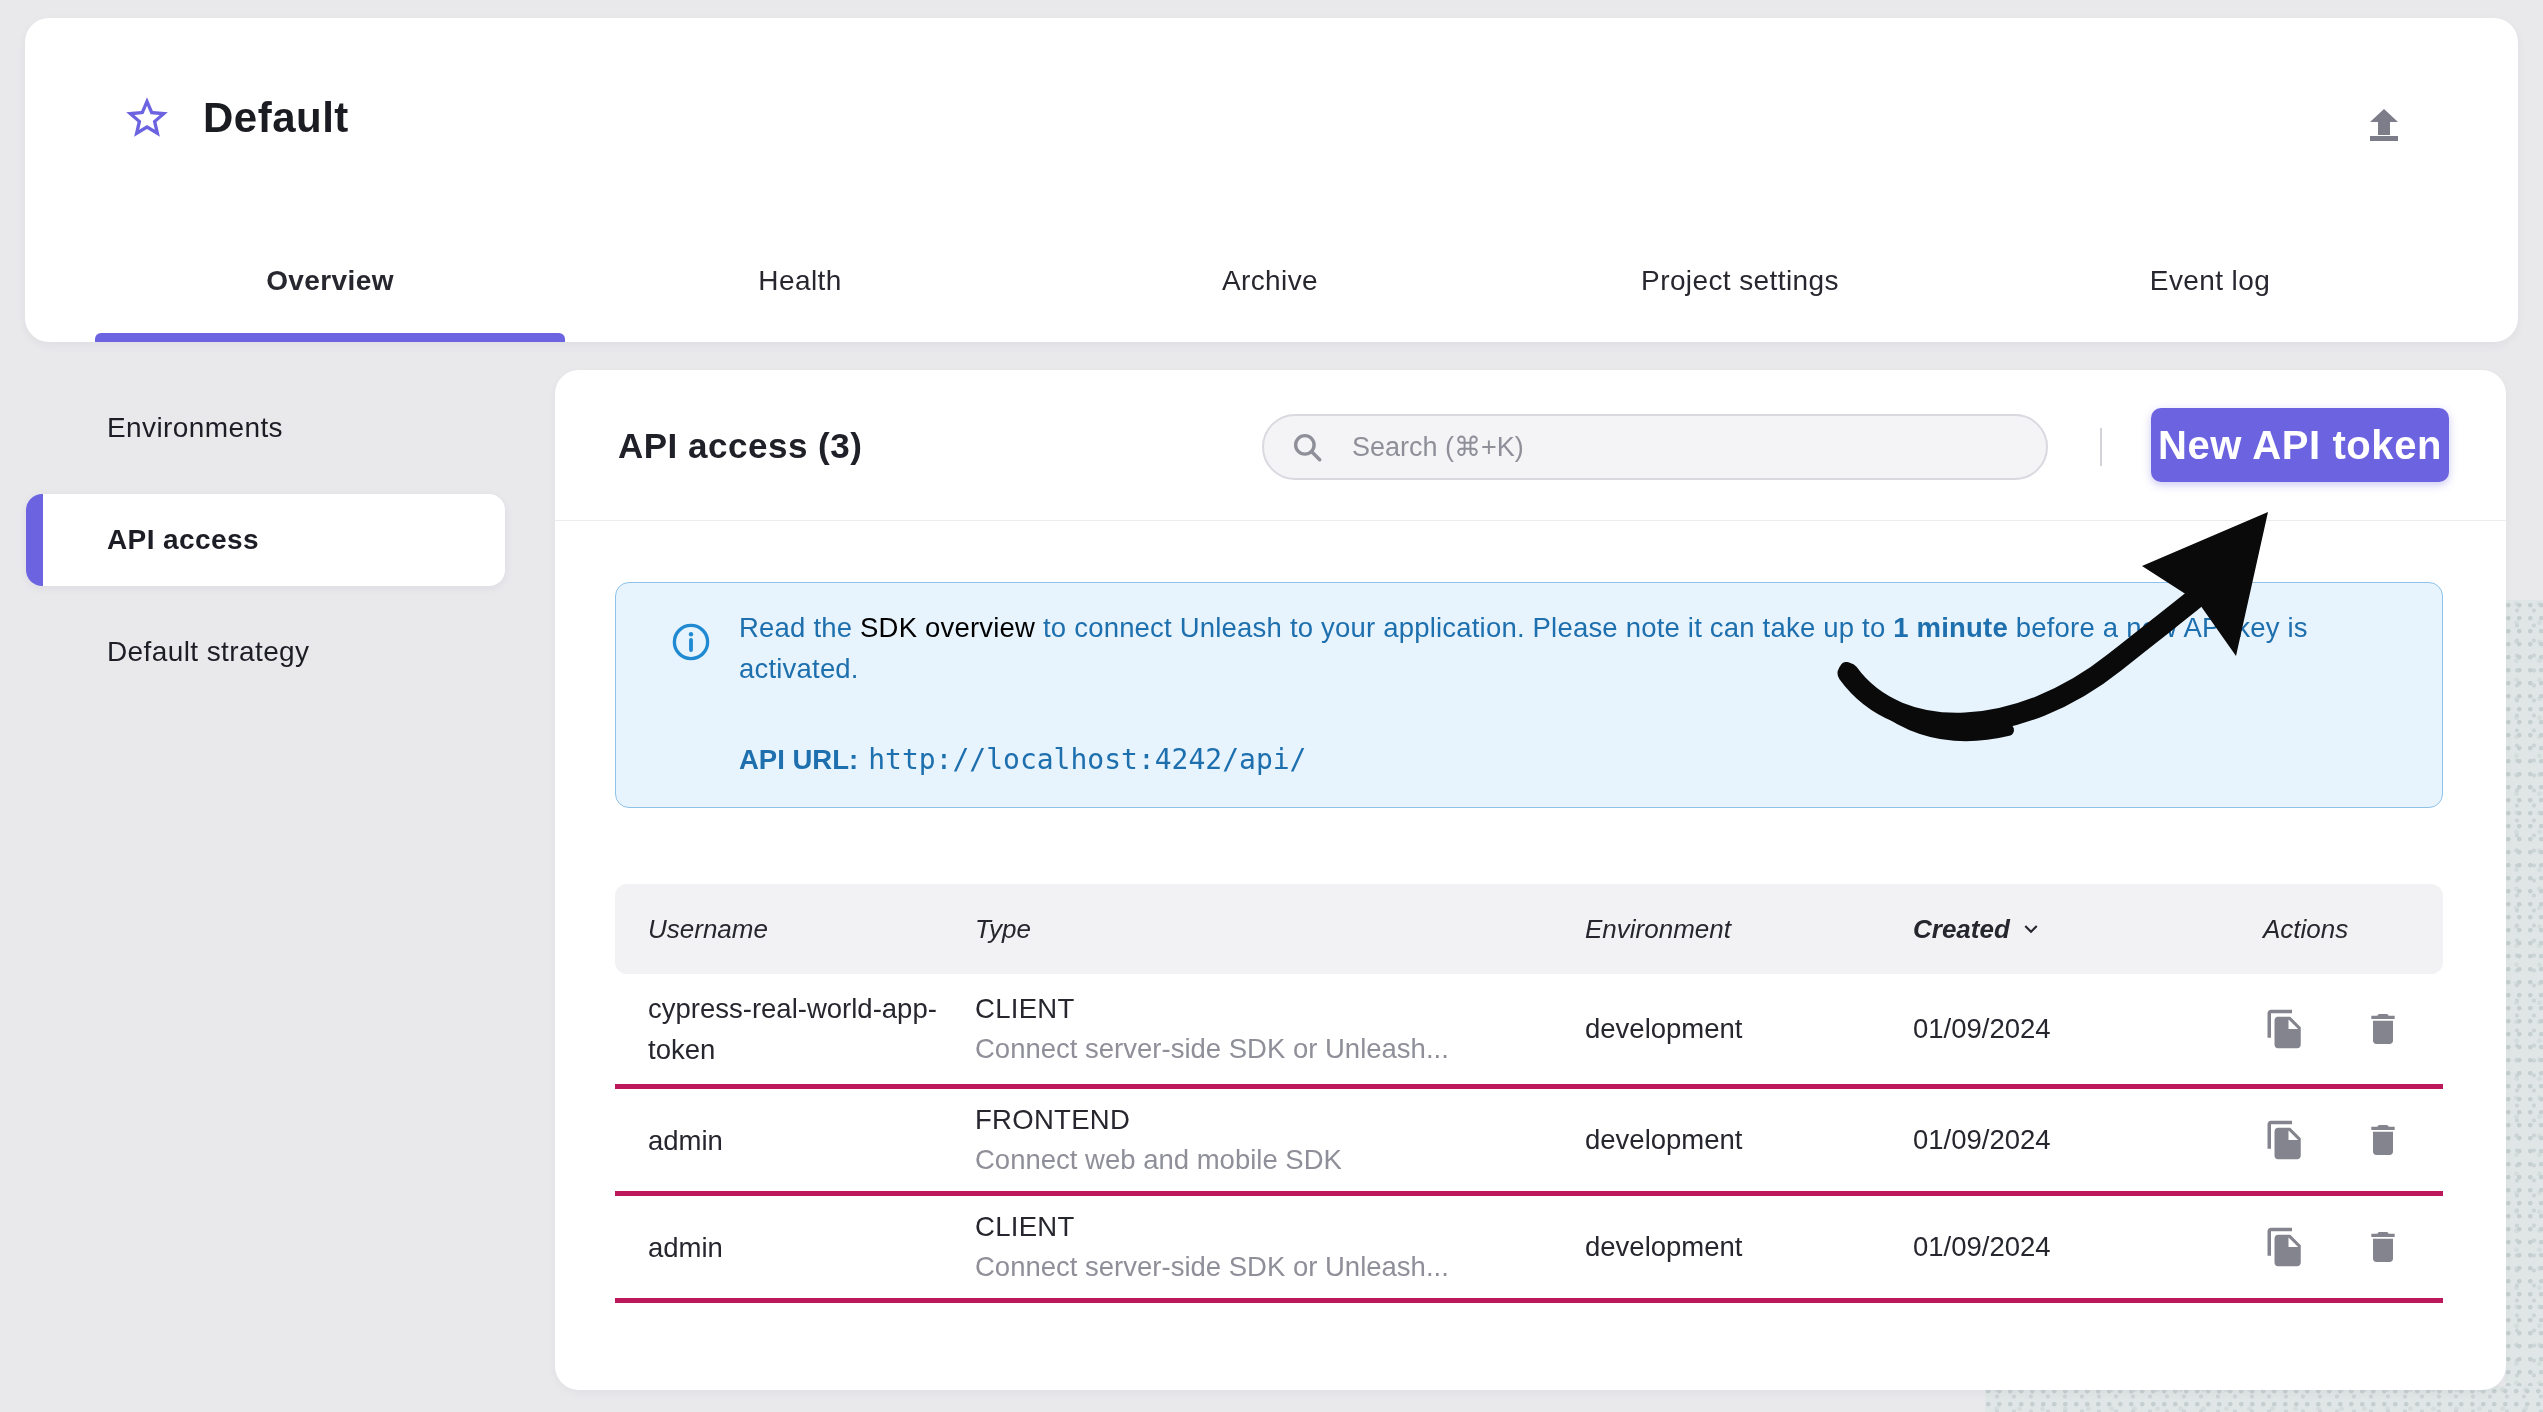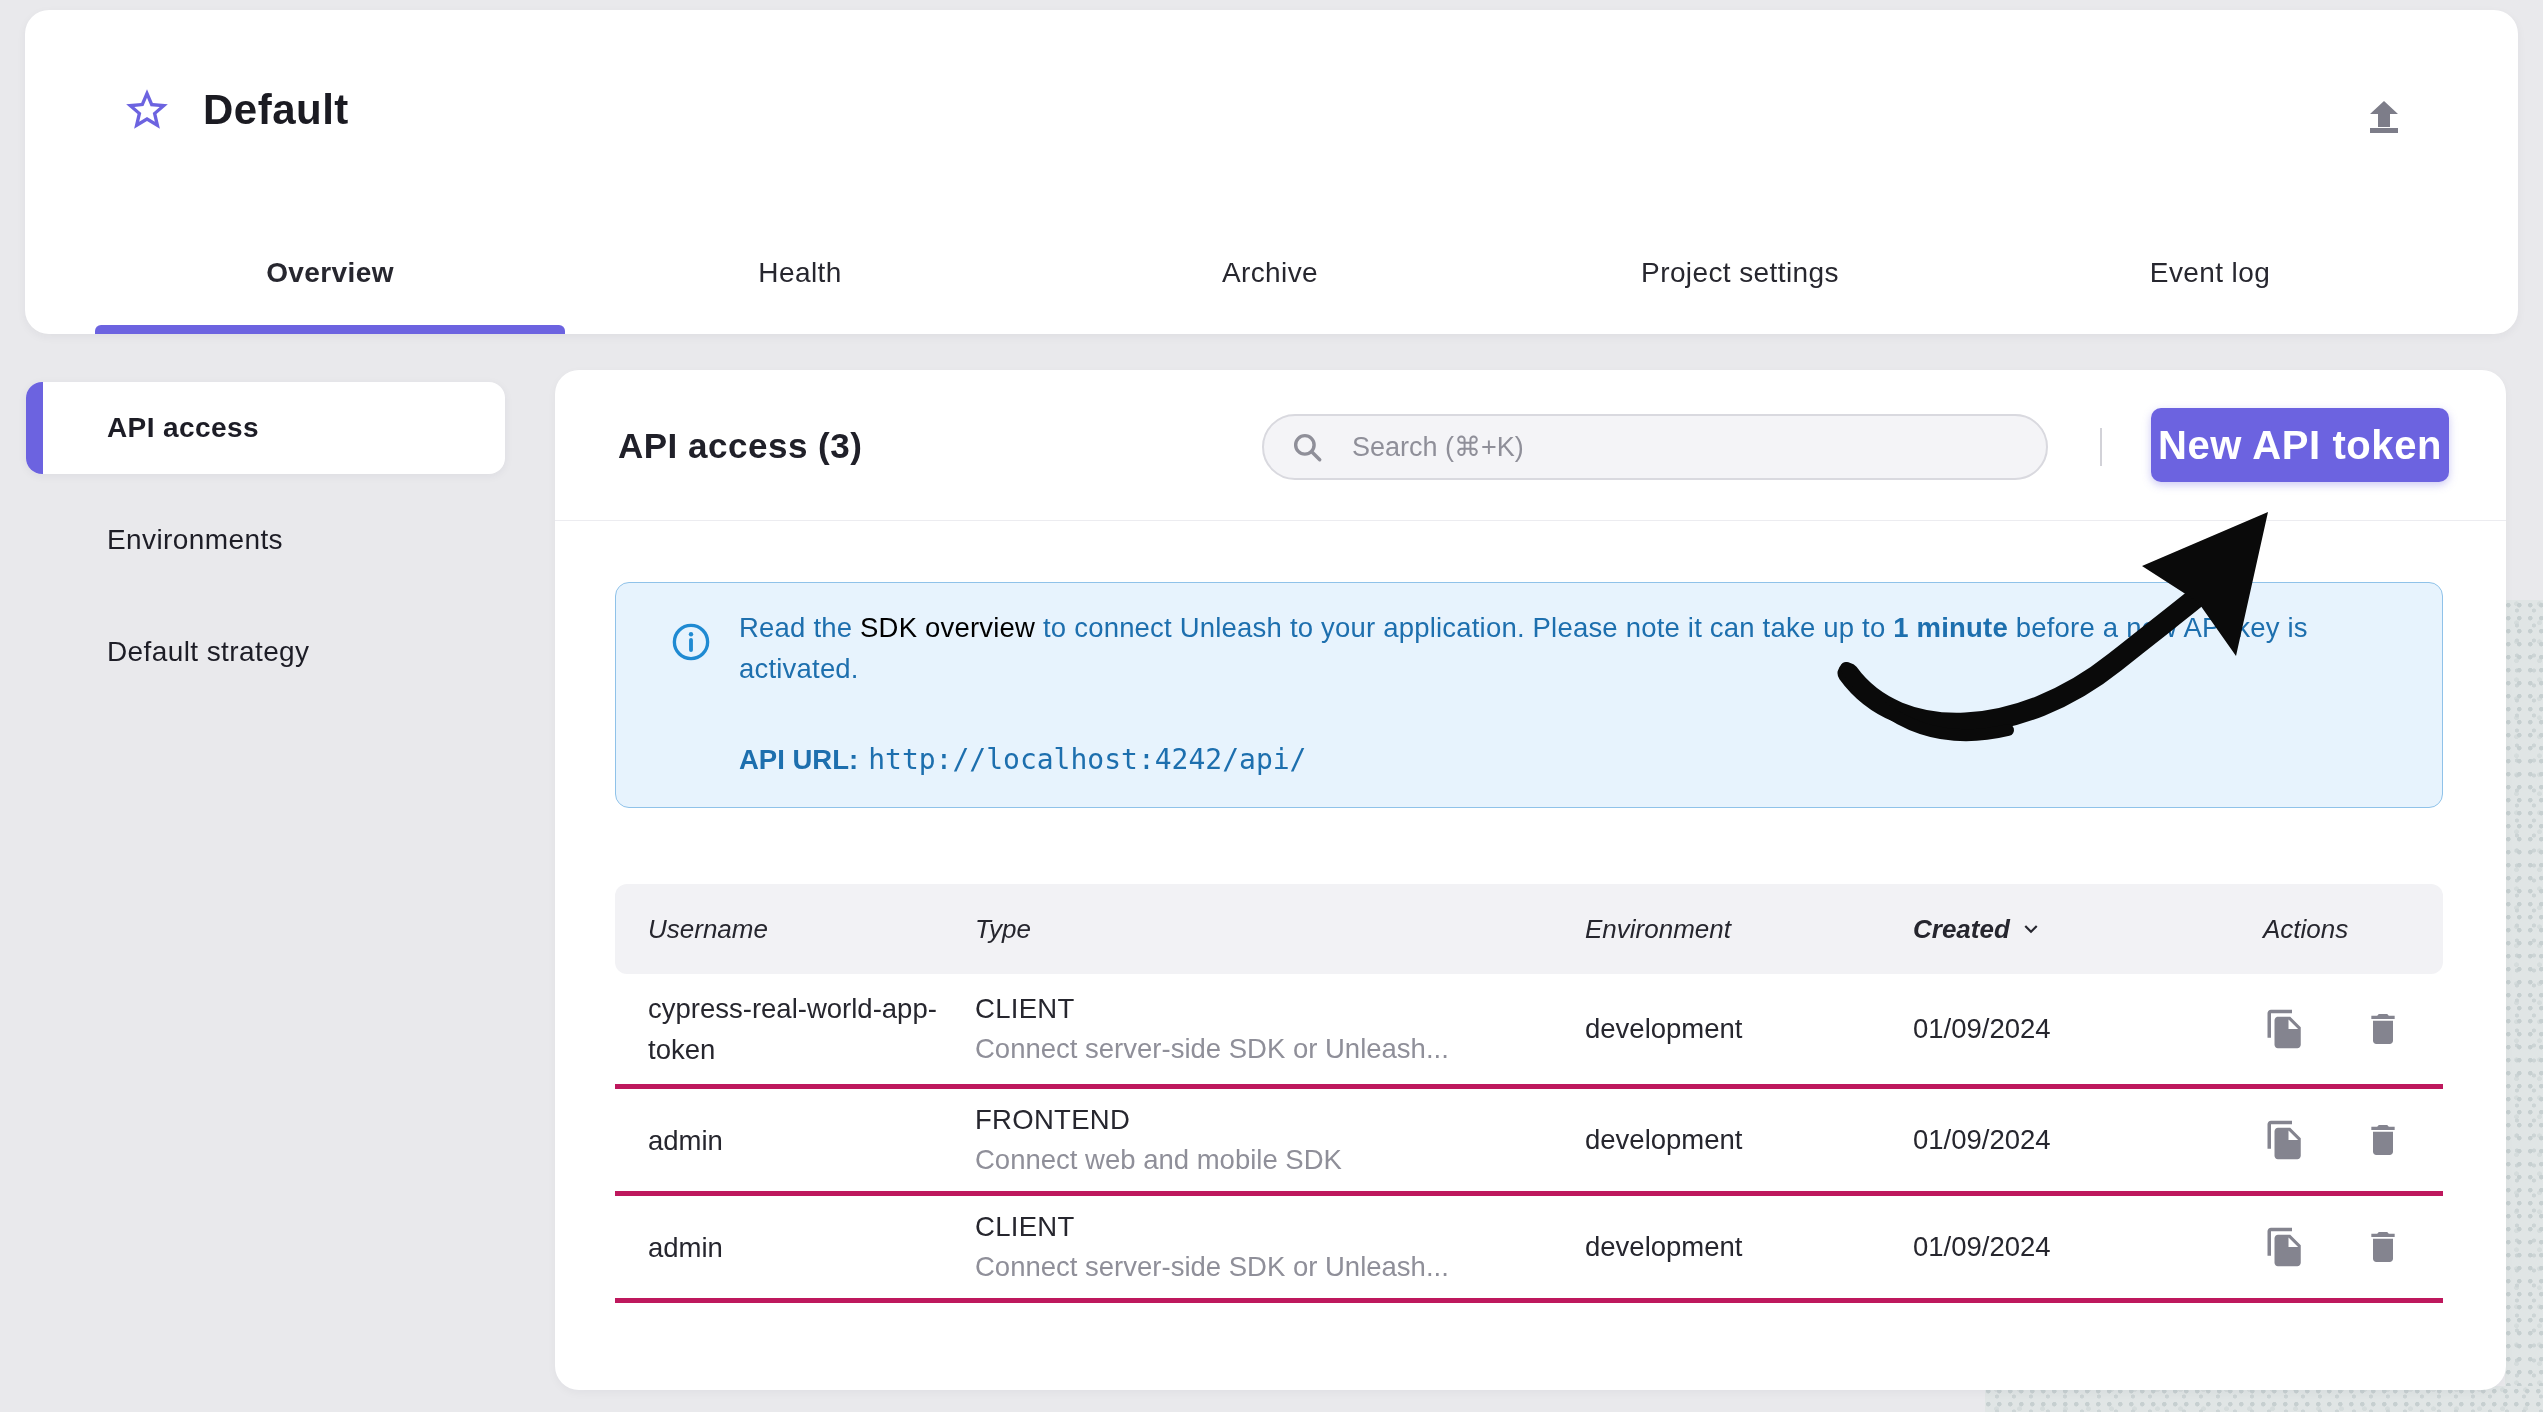--- a/index.html
+++ b/index.html
@@ -18,21 +18,21 @@
       radial-gradient(circle at 30% 40%, #c6cfd0 0 2px, transparent 2.6px),
       radial-gradient(circle at 70% 70%, #ccd4d5 0 1.8px, transparent 2.3px),
       radial-gradient(circle at 50% 20%, #d5dcdc 0 2.2px, transparent 2.7px);
     background-size: 11px 13px, 17px 15px, 23px 19px;
   }
   #texture-right  { left:2505px; top:600px;  width:38px;  height:812px; }
   #texture-bottom { left:1985px; top:1386px; width:558px; height:26px; }
 
   
   .top-card {
-    position:absolute; left:25px; top:10px; width:2493px; height:324px;
+    position:absolute; left:25px; top:18px; width:2493px; height:324px;
     background:#fff; border-radius:24px; z-index:1;
     box-shadow:0 3px 10px rgba(30,30,60,.05);
   }
   .project-header { position:absolute; left:96px; top:74px; display:flex; align-items:center; gap:30px; }
   .star-btn { background:none; border:none; cursor:pointer; width:52px; height:52px; display:flex; align-items:center; justify-content:center; }
   .page-title { font-size:42px; font-weight:700; color:#1b1b22; letter-spacing:.5px; }
   .upload-btn { position:absolute; right:108px; top:82px; background:none; border:none; cursor:pointer; width:52px; height:52px; }
 
   .tabs { position:absolute; left:70px; bottom:0; width:2350px; height:122px; display:flex; }
   .tab {
@@ -161,25 +161,25 @@
     <div class="tab">
         <span>Project settings</span>
       </div>
     <div class="tab">
         <span>Event log</span>
       </div>
   </nav>
 </div>
 
 <aside class="sidebar">
+  <div class="side-item">
+      <span>Environments</span>
+    </div>
   <div class="side-item active">
       <span>API access</span>
-    </div>
-  <div class="side-item">
-      <span>Environments</span>
     </div>
   <div class="side-item">
       <span>Default strategy</span>
     </div>
 </aside>
 
 <section class="main-panel">
   <h2 class="panel-title">API access (3)</h2>
 
   <div class="search-box">

